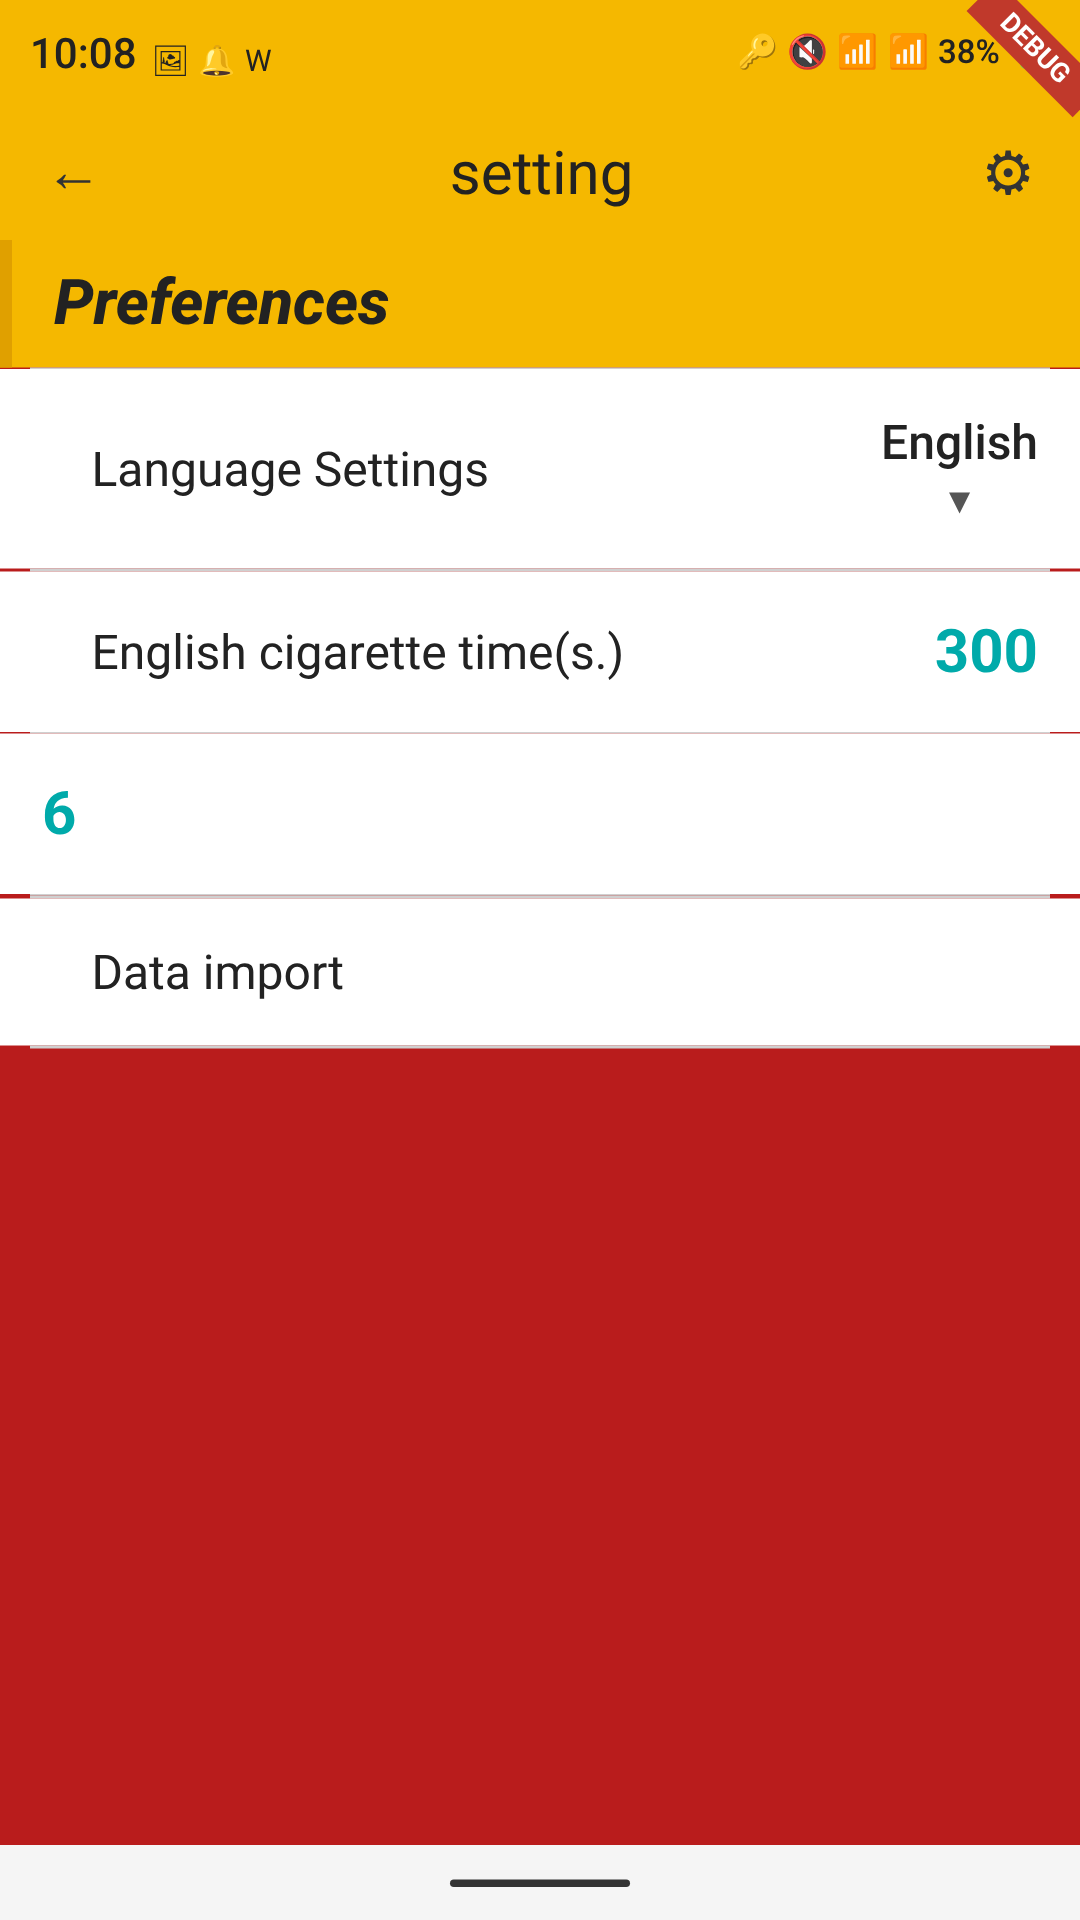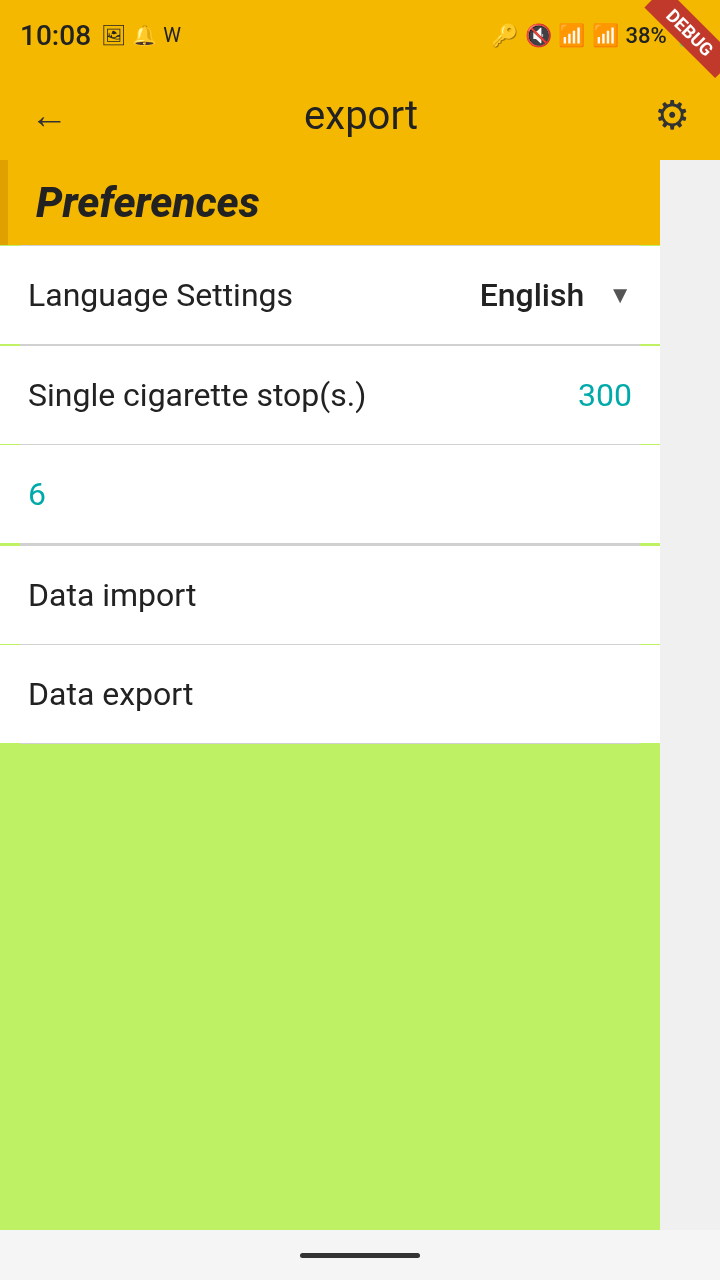--- a/index.html
+++ b/index.html
@@ -20,21 +20,21 @@
       height: 70px;
       background: #F5B800;
       display: flex;
       align-items: center;
       justify-content: space-between;
       padding: 0 20px;
     }
 
     .status-bar-left {
       display: flex;
-      align-items: center;
+      align-items: flex-end;
       gap: 10px;
     }
 
     .status-time {
       font-size: 28px;
       font-weight: 500;
       color: #222;
     }
 
     .status-icons {
@@ -106,22 +106,22 @@
     }
 
     .toolbar-gear {
       font-size: 40px;
       color: #333;
       cursor: pointer;
     }
 
     
     .content {
-      width: 660px;
-      background: #bef264;
+      width: 720px;
+      background: #b91c1c;
       min-height: 1120px;
       padding-bottom: 64px;
     }
 
     
     .section-header {
       background: #F5B800;
       margin: 0;
       padding: 18px 28px;
       border-left: 8px solid #e0a000;
@@ -148,37 +148,39 @@
       justify-content: space-between;
       padding: 30px 28px;
       background: #fff;
       cursor: pointer;
     }
 
     .settings-row-label {
       font-size: 32px;
       color: #222;
       font-weight: 400;
+      margin-left: 33px;
     }
 
     .settings-row-value {
+      font-size: 40px;
+      color: #00aaaa;
+      font-weight: 700;
+    }
+
+    
+    .language-selector {
+      display: flex;
+      align-items: center;
+      gap: 6px;
       font-size: 32px;
-      color: #00aaaa;
-      font-weight: 400;
-    }
-
-    
-    .language-selector {
-      display: flex;
-      align-items: center;
-      gap: 24px;
-      font-size: 32px;
       color: #222;
       font-weight: 500;
       cursor: pointer;
+      flex-direction: column;
     }
 
     .chevron-down {
       font-size: 24px;
       color: #555;
     }
 
     
     .toggle {
       width: 80px;
@@ -244,21 +246,21 @@
     <span>🔋</span>
   </div>
 </div>
 
 <div class="debug-ribbon">
   <div class="debug-ribbon-text">DEBUG</div>
 </div>
 
 <div class="toolbar">
   <span class="toolbar-back">←</span>
-  <span class="toolbar-title">export</span>
+  <span class="toolbar-title">setting</span>
   <span class="toolbar-gear">⚙</span>
 </div>
 
 <div class="content">
 
   <div class="section-header">
     <span class="section-header-text">Preferences</span>
   </div>
 
   <div class="divider"></div>
@@ -270,21 +272,21 @@
       <span class="chevron-down">▼</span>
     </div>
   </div>
 
   <div class="divider"></div>
 
 
   <div class="divider"></div>
 
   <div class="settings-row white-bg">
-    <span class="settings-row-label">Single cigarette stop(s.)</span>
+    <span class="settings-row-label">English cigarette time(s.)</span>
     <span class="settings-row-value">300</span>
   </div>
 
   <div class="divider"></div>
 
   <div class="settings-row white-bg">
     <span class="settings-row-value">6</span>
   </div>
 
   <div class="divider"></div>
@@ -294,23 +296,20 @@
 
 
   <div class="divider"></div>
 
   <div class="settings-row white-bg">
     <span class="settings-row-label">Data import</span>
   </div>
 
   <div class="divider"></div>
 
-  <div class="settings-row white-bg">
-    <span class="settings-row-label">Data export</span>
-  </div>
 
   <div class="divider"></div>
 
 </div>
 
 <div class="nav-bar">
   <div class="nav-indicator"></div>
 </div>
 
 </body></html>

